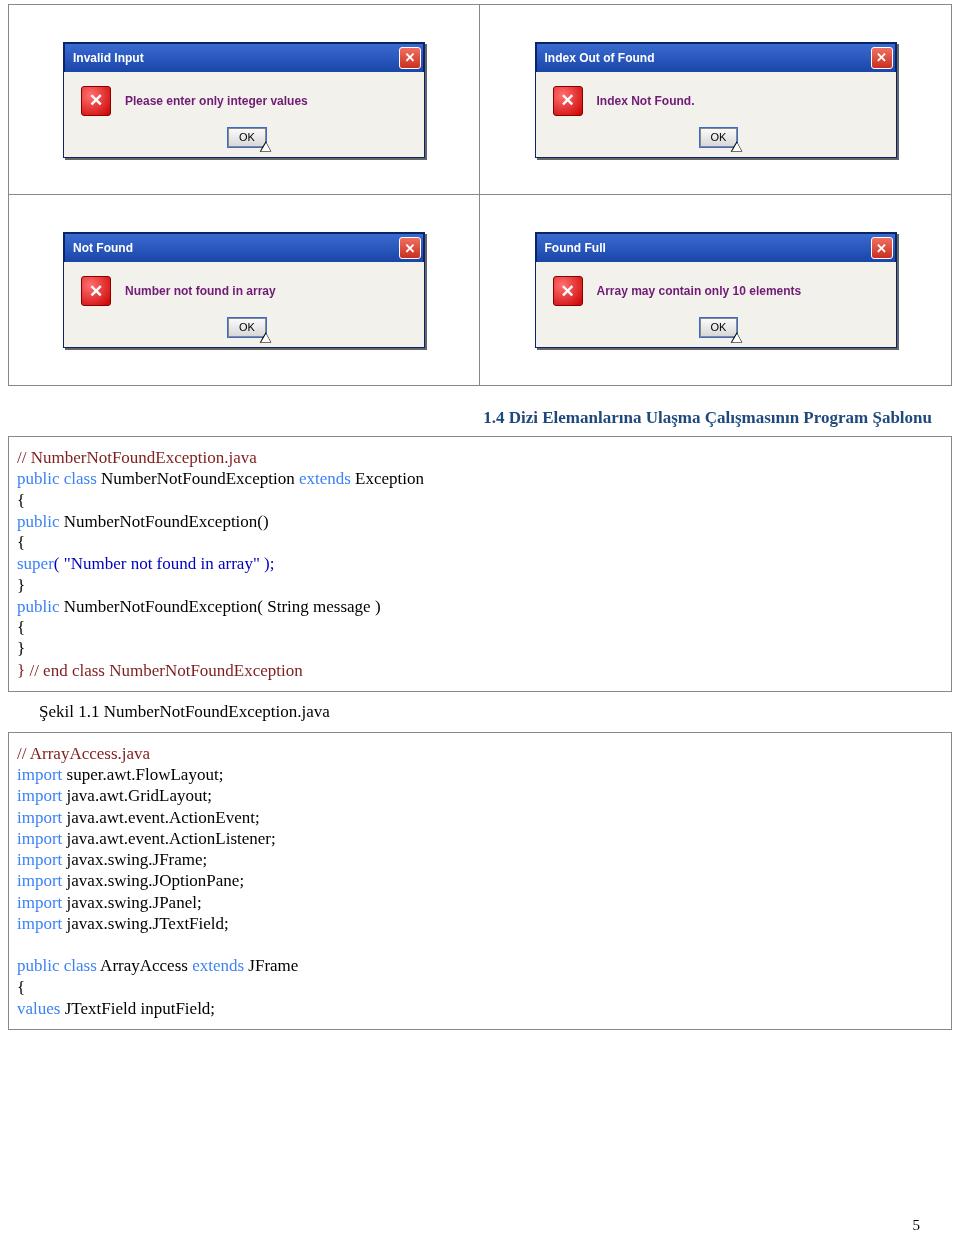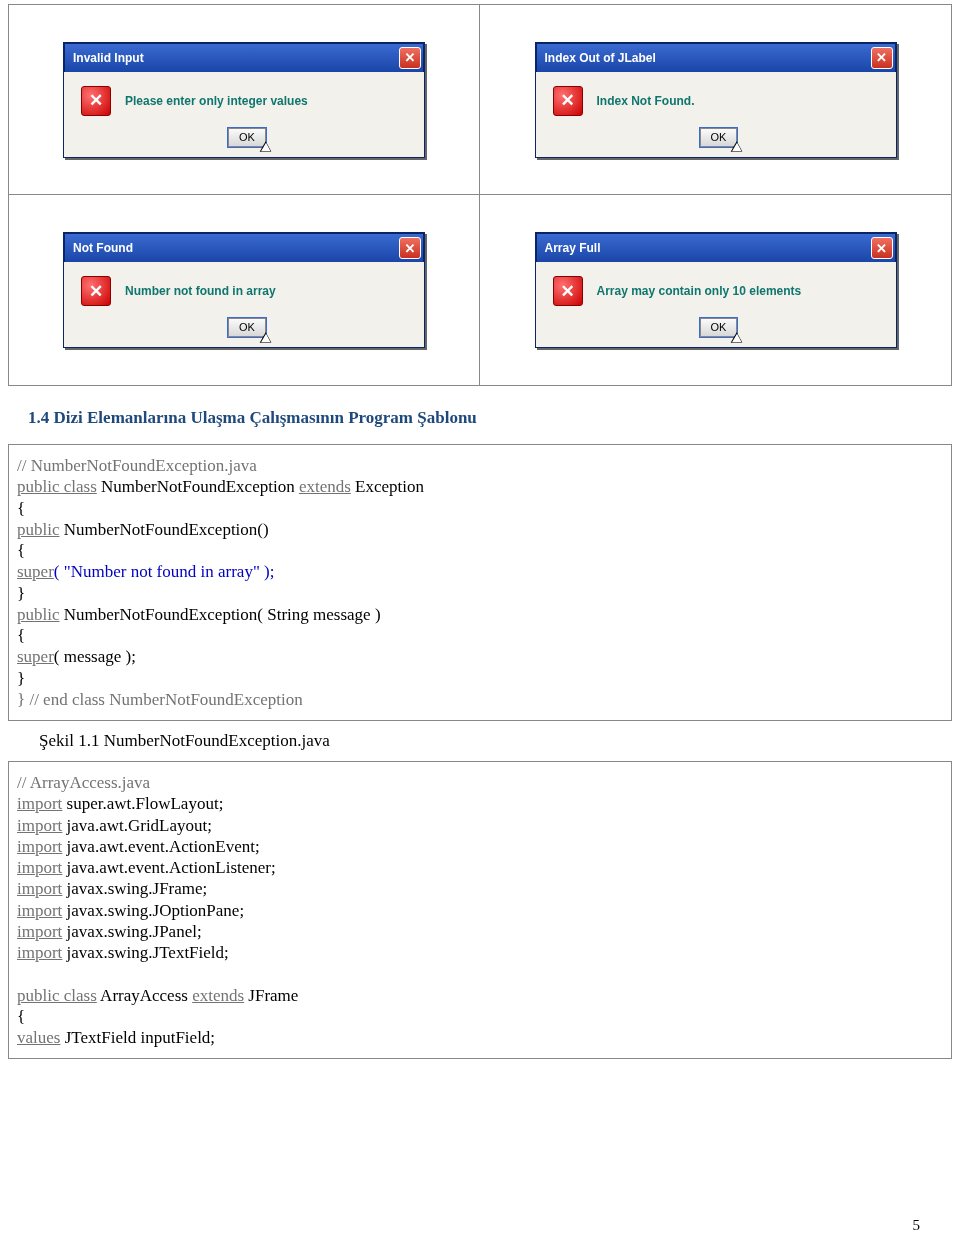--- a/index.html
+++ b/index.html
@@ -83,21 +83,21 @@
     border: 1px solid #800;
     border-radius: 3px;
     display: flex;
     align-items: center;
     justify-content: center;
     color: #fff;
     font: bold 17px sans-serif;
   }
   .msg-text {
     font: bold 12px Tahoma, sans-serif;
-    color: #0f766e;
+    color: #701a75;
   }
   .btn-row {
     margin-top: 12px;
     display: flex;
     align-items: center;
   }
   .ok-btn {
     background: linear-gradient(to bottom, #fafafa, #d8d8d8);
     border: 1px solid #888;
     outline: 1px solid #3a6bd1;
@@ -134,31 +134,32 @@
     width: 0;
     height: 0;
     border-left: 8px solid #fff;
     border-top: 5px solid transparent;
     border-bottom: 5px solid transparent;
     transform: rotate(30deg);
   }
   h3.section-heading {
     color: #1f497d;
     font: bold 17px "Times New Roman", serif;
-    margin: 22px 28px 16px 28px;
+    margin: 22px 28px 8px 28px;
+    text-align: right;
   }
   .code-box {
     border: 1px solid #888;
     margin: 8px 8px;
     padding: 10px 8px;
     font: 17px "Times New Roman", serif;
     line-height: 1.25;
   }
-  .cmt { color: #737373; }
-  .kw { color: #737373; text-decoration: underline; }
+  .cmt { color: #7f1d1d; }
+  .kw { color: #3b82f6; }
   .plain { color: #000; text-align: center; }
   .str { color: #0000c0; }
   .caption {
     margin: 10px 39px;
     font: 17px "Times New Roman", serif;
   }
   .page-num {
     position: fixed;
     bottom: 14px;
     right: 40px;
@@ -186,21 +187,21 @@
                 <span>OK</span>
               </button>
             <span class="cursor-arrow"></span>
           </div>
         </div>
       </div>
     </div>
     <div class="cell">
       <div class="dlg">
         <div class="dlg-title">
-          <span class="title-text">Index Out of JLabel</span>
+          <span class="title-text">Index Out of Found</span>
           <div class="x-btn">✕</div>
         </div>
         <div class="dlg-body">
           <div class="msg-row">
             <div class="err-icon">✕</div>
             <span class="msg-text">Index Not Found.</span>
           </div>
           <div class="btn-row">
             <button class="ok-btn">
                 <span>OK</span>
@@ -228,21 +229,21 @@
                 <span>OK</span>
               </button>
             <span class="cursor-arrow"></span>
           </div>
         </div>
       </div>
     </div>
     <div class="cell">
       <div class="dlg">
         <div class="dlg-title">
-          <span class="title-text">Array Full</span>
+          <span class="title-text">Found Full</span>
           <div class="x-btn">✕</div>
         </div>
         <div class="dlg-body">
           <div class="msg-row">
             <div class="err-icon">✕</div>
             <span class="msg-text">Array may contain only 10 elements</span>
           </div>
           <div class="btn-row">
             <button class="ok-btn">
                 <span>OK</span>
@@ -260,21 +261,20 @@
 <div class="code-box">
   <div><span class="cmt">// NumberNotFoundException.java</span></div>
   <div><span class="kw"> public class</span><span class="plain"> NumberNotFoundException </span><span class="kw">extends</span><span class="plain"> Exception</span></div>
   <div>{</div>
   <div><span class="kw">public</span><span class="plain"> NumberNotFoundException()</span></div>
   <div>{</div>
   <div><span class="kw">super</span><span class="str">( "Number not found in array" );</span></div>
   <div>}</div>
   <div><span class="kw">public</span><span class="plain"> NumberNotFoundException( String message )</span></div>
   <div>{</div>
-  <div><span class="kw">super</span><span class="plain">( message );</span></div>
   <div>}</div>
   <div><span class="cmt">} // end class NumberNotFoundException</span></div>
 </div>
 
 <div class="caption">Şekil 1.1 NumberNotFoundException.java</div>
 
 <div class="code-box">
   <div><span class="cmt">// ArrayAccess.java</span></div>
   <div><span class="kw"> import</span><span class="plain"> super.awt.FlowLayout;</span></div>
   <div><span class="kw"> import</span><span class="plain"> java.awt.GridLayout;</span></div>

